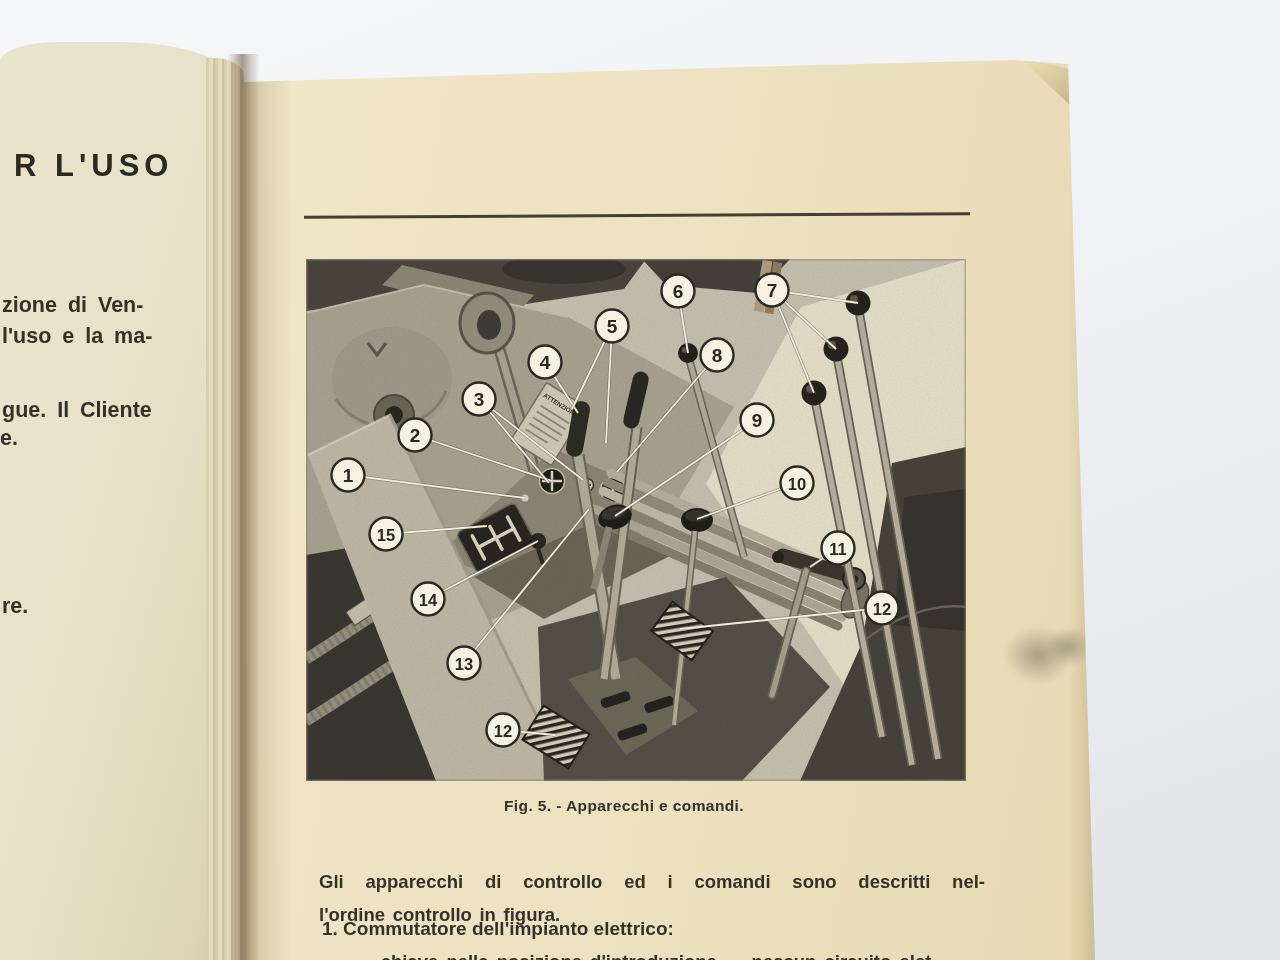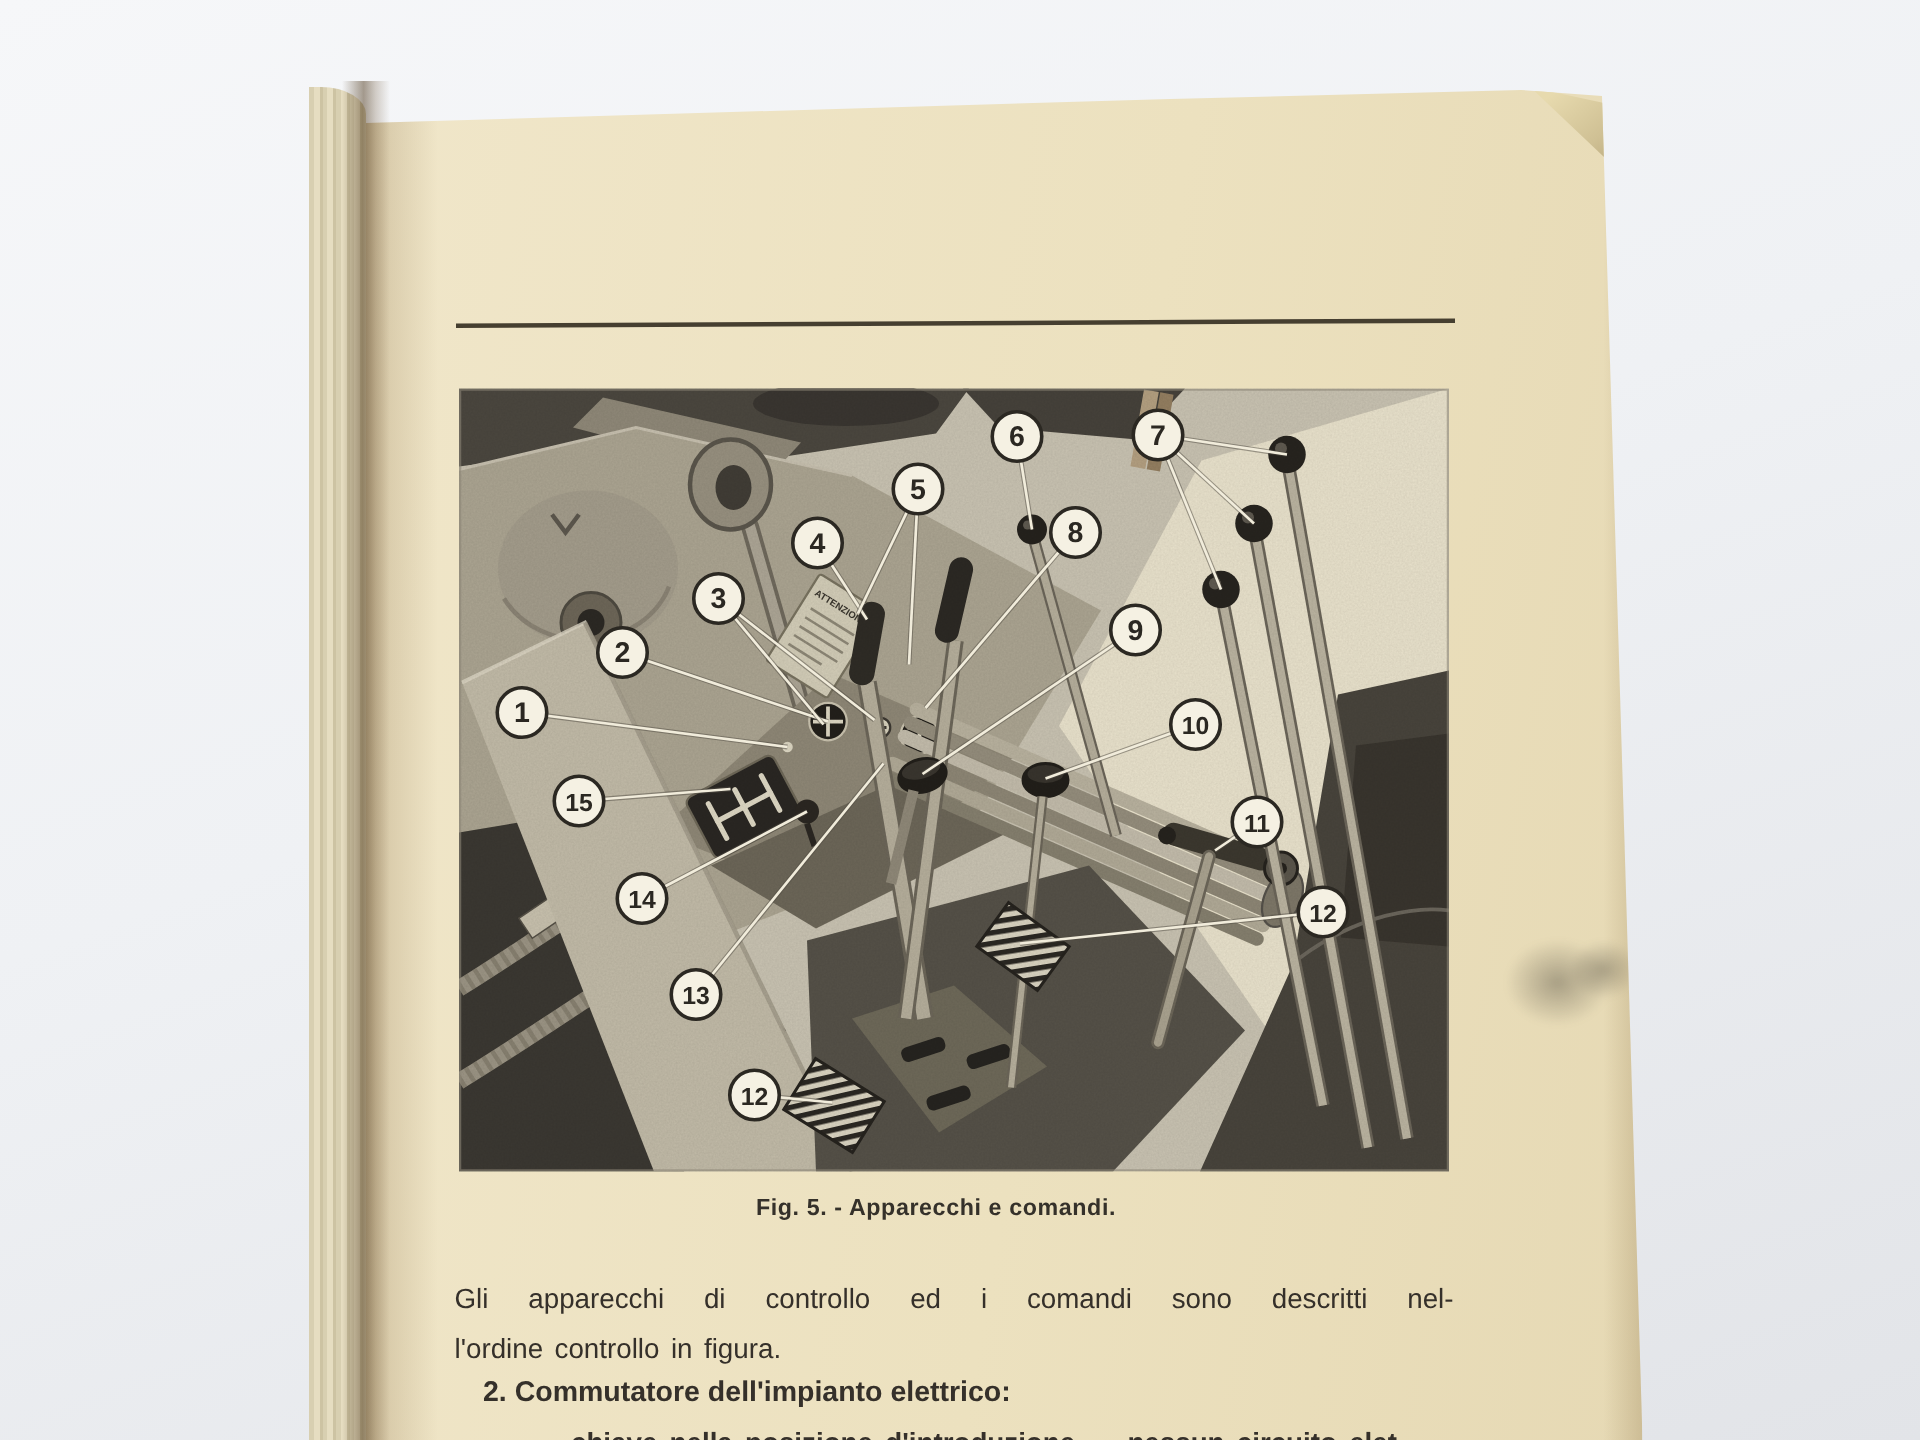--- a/index.html
+++ b/index.html
@@ -36,34 +36,42 @@
     background:radial-gradient(closest-side at 42% 38%,rgba(80,75,62,.42),rgba(80,75,62,0) 70%),
                radial-gradient(closest-side at 68% 30%,rgba(60,56,46,.35),rgba(60,56,46,0) 60%);
     filter:blur(2px);}
   .heading{position:absolute;left:62px;top:106px;width:660px;margin:0;text-align:center;
     font-size:33px;font-weight:bold;letter-spacing:10px;color:#2b2721;white-space:nowrap;}
   .rule{position:absolute;left:60px;top:158px;width:666px;height:2.5px;background:#463f30;
     transform:rotate(-0.3deg);}
   .figure{position:absolute;left:62px;top:203px;}
   .caption{position:absolute;left:50px;top:741px;width:660px;text-align:center;
     font-size:15.5px;font-weight:bold;letter-spacing:.4px;color:#35312a;}
-  .para-line{position:absolute;left:59px;width:666px;font-size:18.5px;font-weight:normal;
-    color:#35302a;word-spacing:2.5px;margin:0;}
+  .para-line{position:absolute;left:59px;width:666px;font-size:18.5px;font-weight:bold;
+    color:#35302a;word-spacing:2.5px;margin:16px;}
   .jline{text-align:justify;text-align-last:justify;}
   .pl1{top:799px}.pl2{top:832px}
   .list-item{position:absolute;left:78px;top:862px;font-size:19px;font-weight:bold;
     color:#35302a;white-space:nowrap;}
   .partial{position:absolute;left:110px;top:895px;font-size:18.5px;font-weight:bold;
     color:#35302a;white-space:nowrap;word-spacing:3px;}
 </style>
 </head>
 <body>
 
 <div class="scene">
 
+  <div class="page left-page">
+    <div class="lp-heading">R L'USO</div>
+    <div class="lp-f lp-f0">zione di Ven-</div>
+    <div class="lp-f lp-f1">l'uso e la ma-</div>
+    <div class="lp-f lp-f2">gue. Il Cliente</div>
+    <div class="lp-f lp-f3">e.</div>
+    <div class="lp-f lp-f4">re.</div>
+  </div>
 
   <div class="page-stack"></div>
 
   <div class="page right-page">
     <div class="rp-gutter-shade"></div>
     <div class="rp-edge-shade"></div>
     <div class="dogear"></div>
     <div class="smudge"></div>
 
     <div class="rule"></div>
@@ -351,18 +359,18 @@
           <g>
             <circle cx="197" cy="471" r="16.5" fill="#f5f1e3" stroke="#2b2822" stroke-width="2.4"></circle>
             <text x="197" y="477.5" text-anchor="middle" font-size="16.5" font-weight="bold" fill="#2b2822" font-family="&quot;Liberation Sans&quot;, sans-serif">12</text>
           </g>
         </g>
     </svg>
 
     <div class="caption">Fig. 5. - Apparecchi e comandi.</div>
     <p class="para-line jline pl1">Gli apparecchi di controllo ed i comandi sono descritti nel-</p>
     <p class="para-line pl2">l'ordine controllo in figura.</p>
-    <div class="list-item">2. Commutatore dell'impianto elettrico:</div>
+    <div class="list-item">1. Commutatore dell'impianto elettrico:</div>
     <div class="partial">— chiave nella posizione d'introduzione — nessun circuito elet-</div>
   </div>
 
   <div class="gutter-shadow"></div>
 </div>
 
 </body></html>

